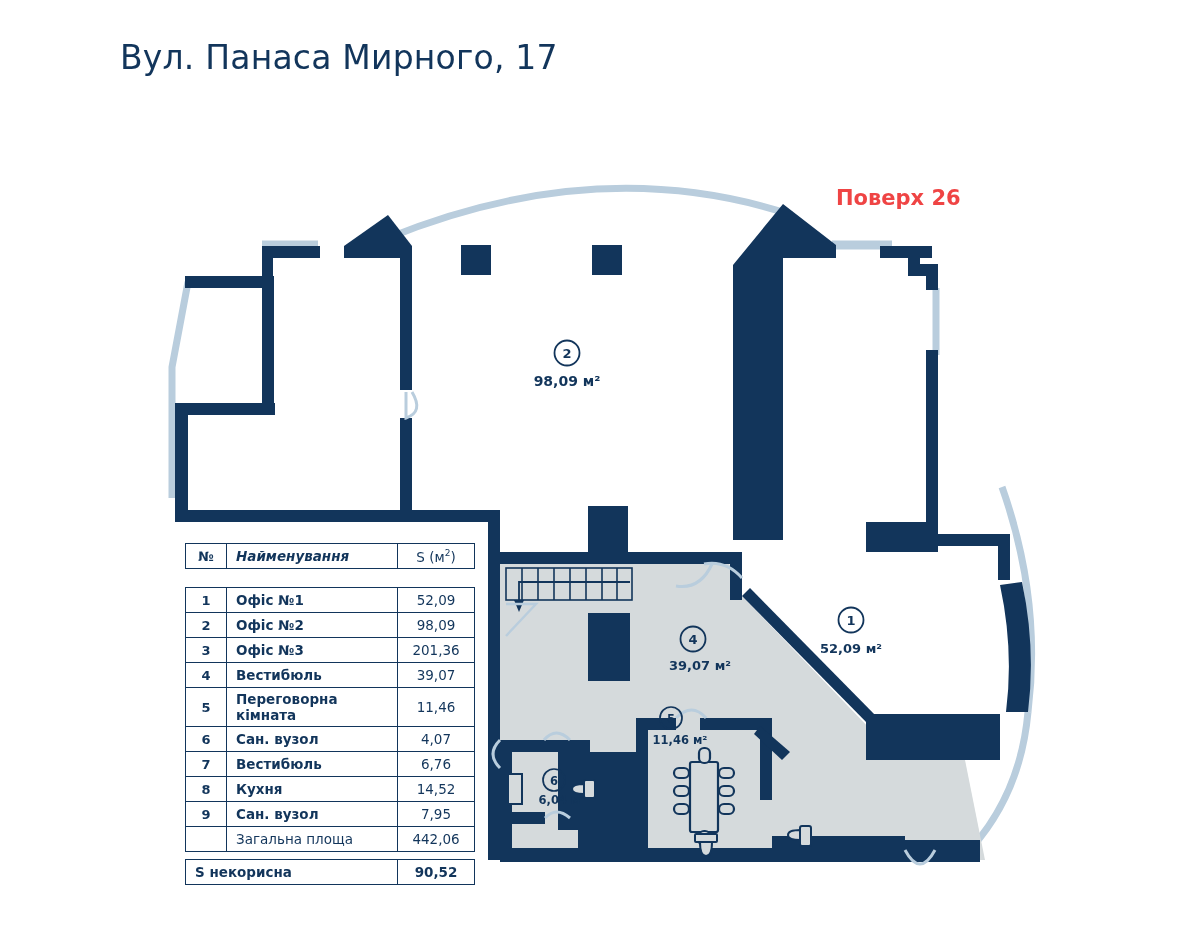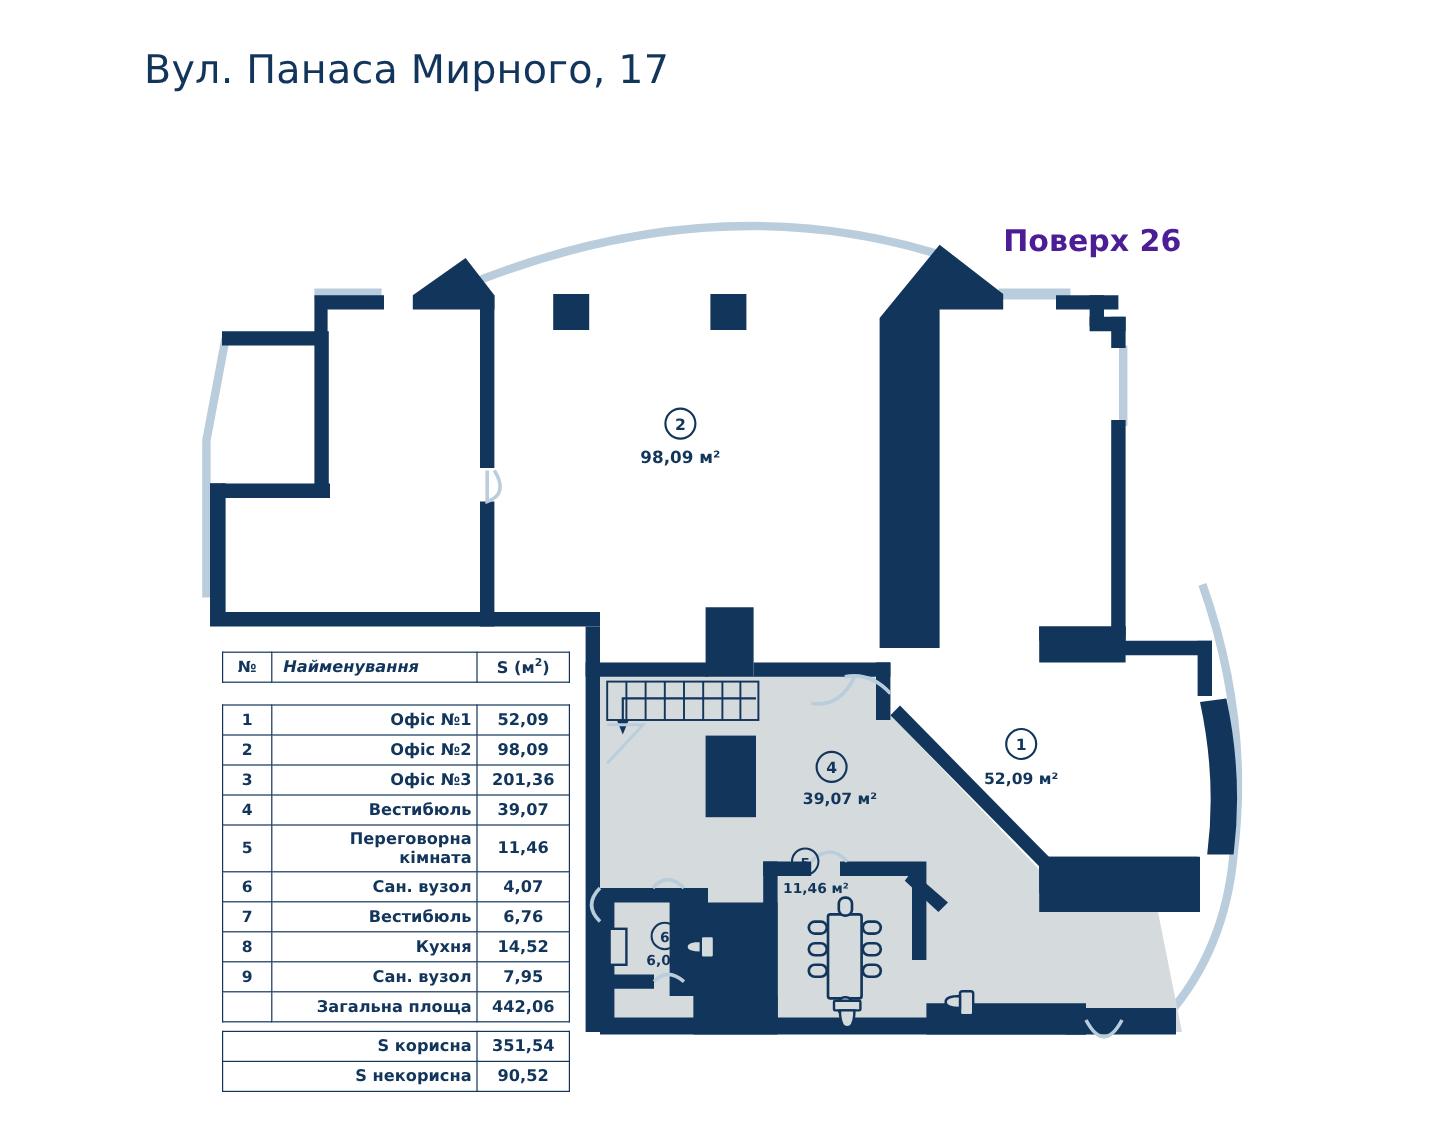--- a/index.html
+++ b/index.html
@@ -22,23 +22,23 @@
     font-size: 33px;
     font-weight: normal;
     letter-spacing: 0.2px;
     color: #12355b;
     white-space: nowrap;
   }
   #floor-label {
     position: absolute;
     left: 836px;
     top: 186px;
-    font-size: 25px;
+    font-size: 21px;
     font-weight: bold;
-    color: #4c1d95;
+    color: #ef4444;
     white-space: nowrap;
   }
   #plan-svg {
     position: absolute;
     left: 0;
     top: 0;
     width: 1200px;
     height: 940px;
   }
   #legend-table {
@@ -54,31 +54,31 @@
     color: #12355b;
   }
   table.legend td, table.legend th {
     border: 1.5px solid #12355b;
     background: #ffffff;
     padding: 3px 4px;
     height: 18px;
     vertical-align: middle;
   }
   .col-no { width: 32px; text-align: center; font-weight: bold; font-size: 13px;}
-  .col-name { text-align: right; padding-left: 9px !important; font-weight: bold; font-size: 13.5px;}
-  .col-area { width: 68px; text-align: center; font-weight: bold; font-size: 13.5px;}
+  .col-name { text-align: left; padding-left: 9px !important; font-weight: bold; font-size: 13.5px;}
+  .col-area { width: 68px; text-align: center; font-weight: normal; font-size: 13.5px;}
   thead th { font-size: 13.5px; font-weight: bold; }
   thead th.col-name { text-align: left; padding-left: 9px !important; font-style: italic; }
   .spacer-row td {
     border: none !important;
     height: 5px;
     padding: 0 !important;
     background: #ffffff;
   }
-  .total-row td { font-weight: bold; }
+  .total-row td { font-weight: normal; }
   .summary-row td { font-weight: bold; }
   .sup { font-size: 9px; vertical-align: super; }
 </style>
 </head>
 <body>
 
 <div id="page-title">Вул. Панаса Мирного, 17</div>
 <div id="floor-label">Поверх 26</div>
 
 <svg id="plan-svg" viewBox="0 0 1200 940" xmlns="http://www.w3.org/2000/svg">
@@ -322,22 +322,18 @@
           <td class="col-area">442,06</td>
         </tr>
       </tbody>
   </table>
 
   <div style="height:7px"></div>
 
   <table class="legend">
     <tbody id="summary-body">
         <tr class="summary-row">
-          <td class="col-name" colspan="2">S корисна</td>
-          <td class="col-area">351,54</td>
-        </tr>
-        <tr class="summary-row">
           <td class="col-name" colspan="2">S некорисна</td>
           <td class="col-area">90,52</td>
         </tr>
       </tbody>
   </table>
 </div>
 
 </body></html>

